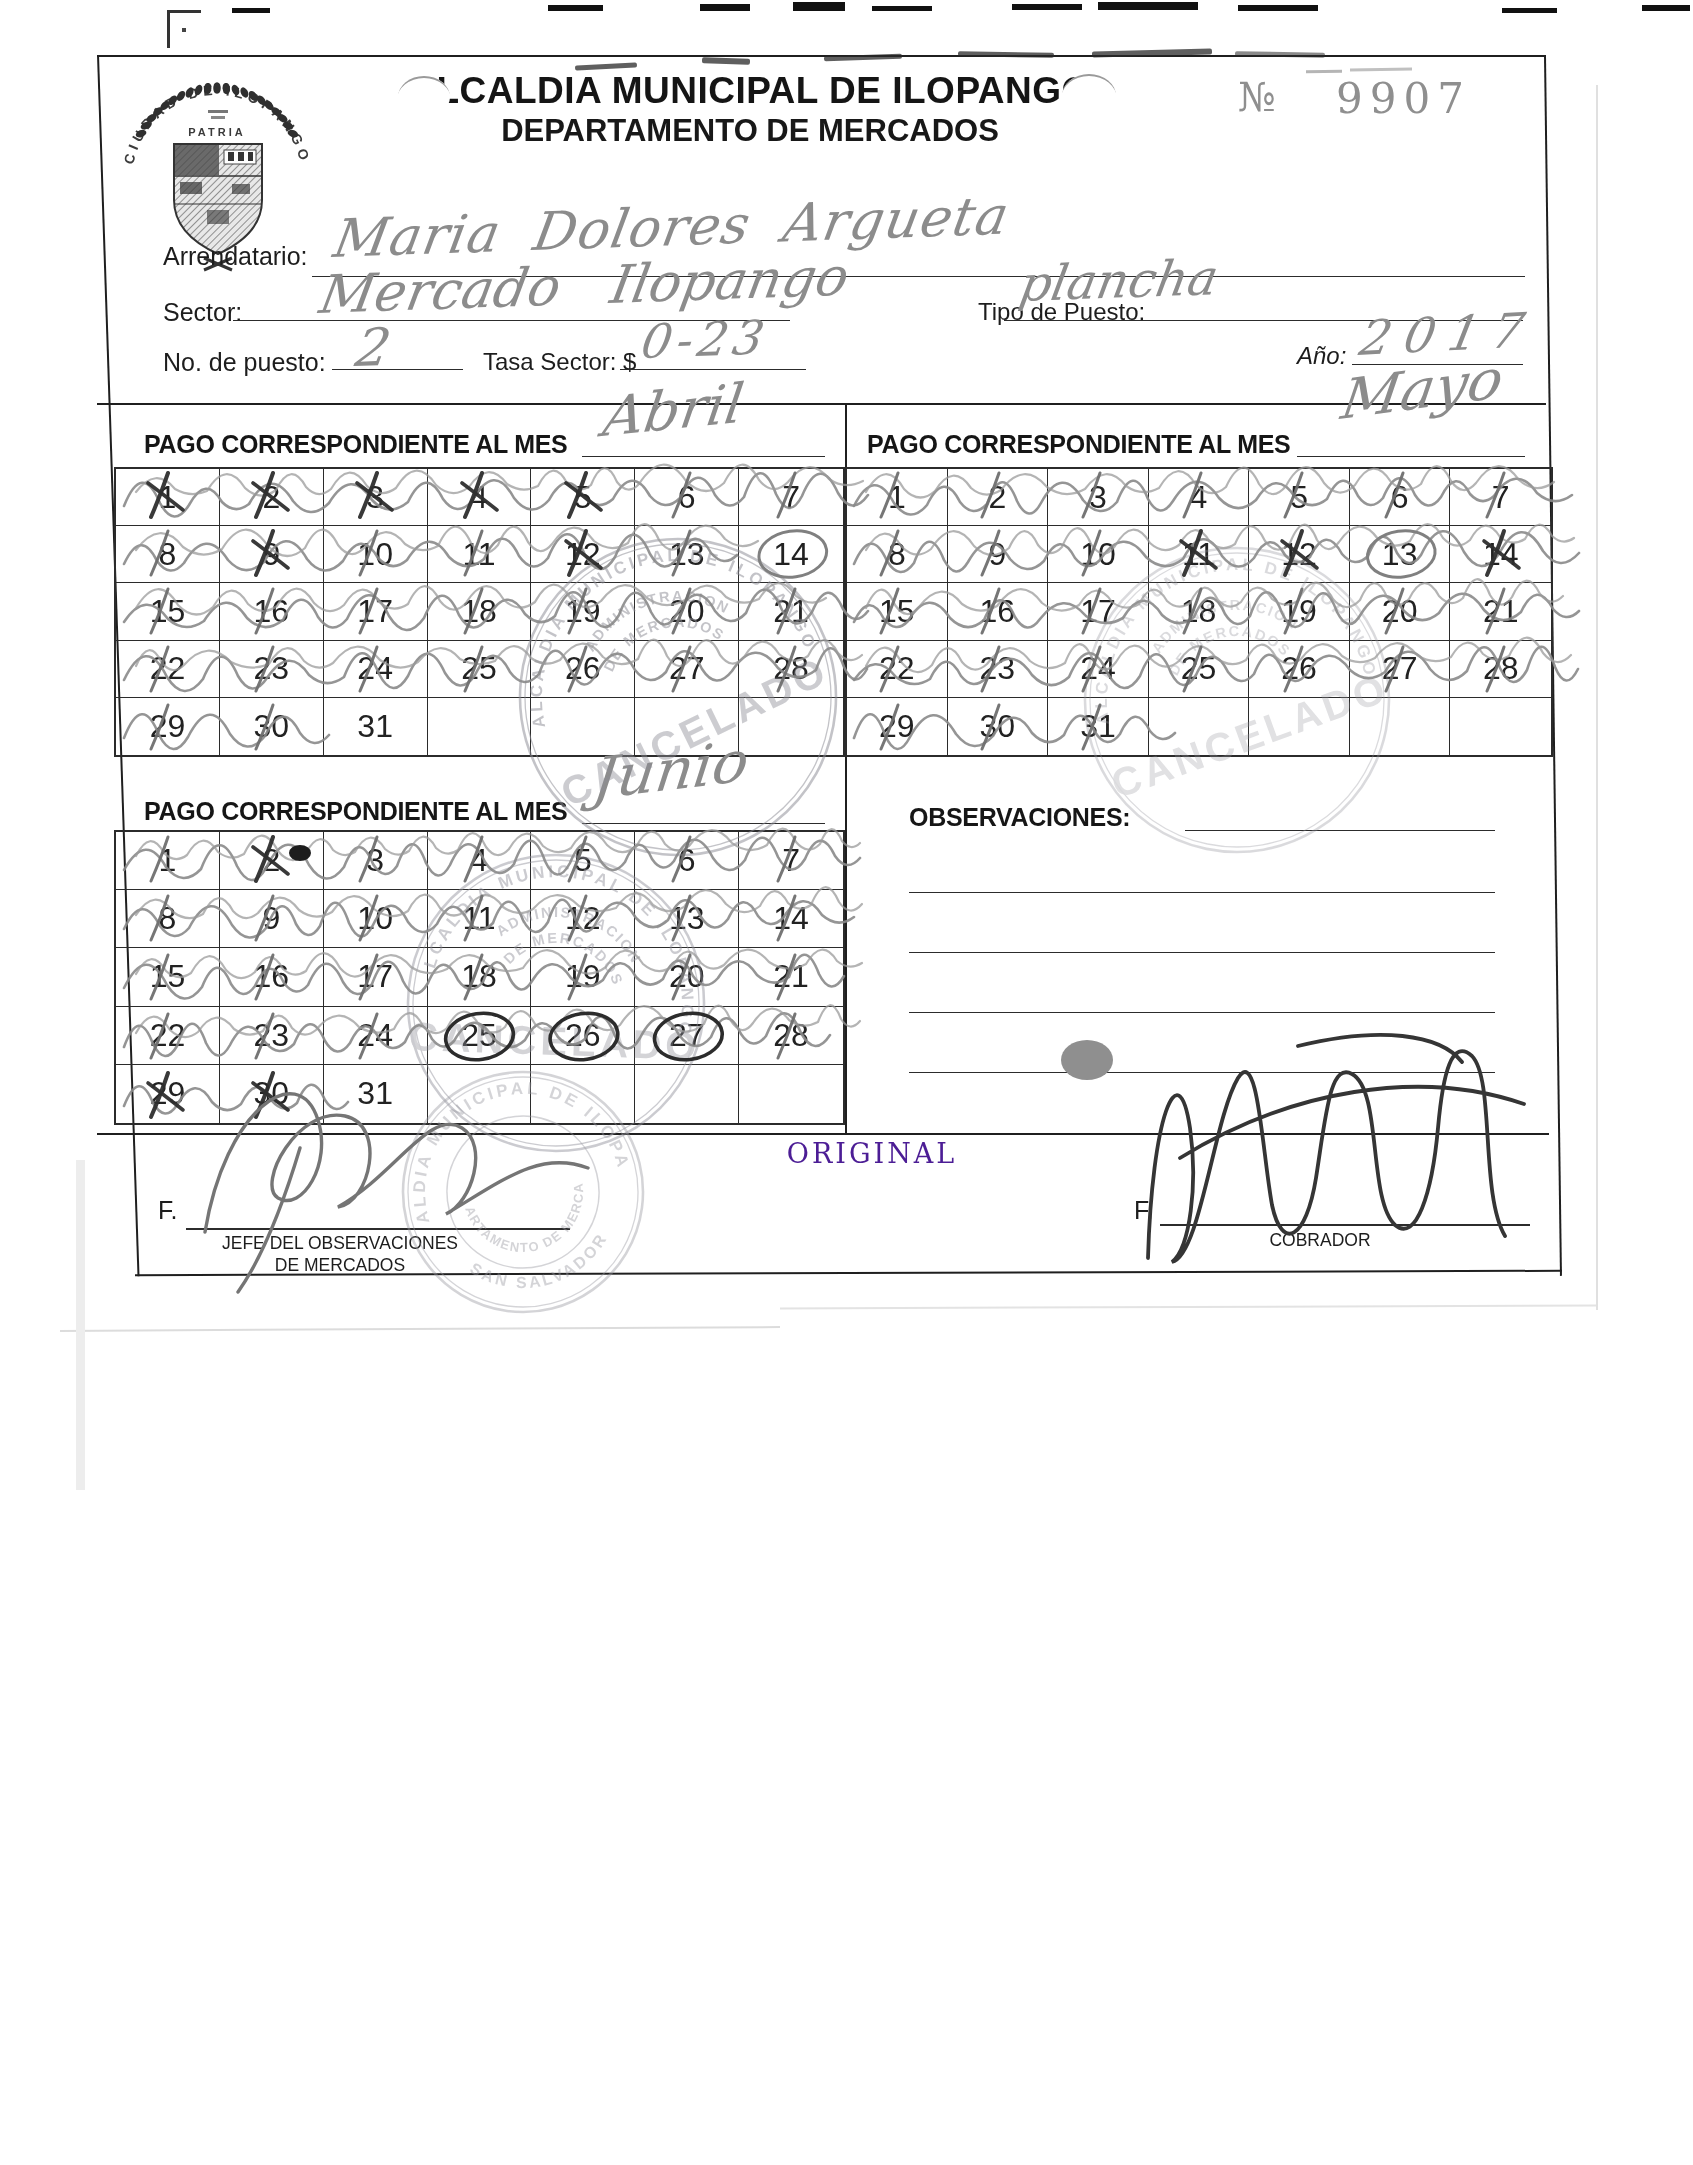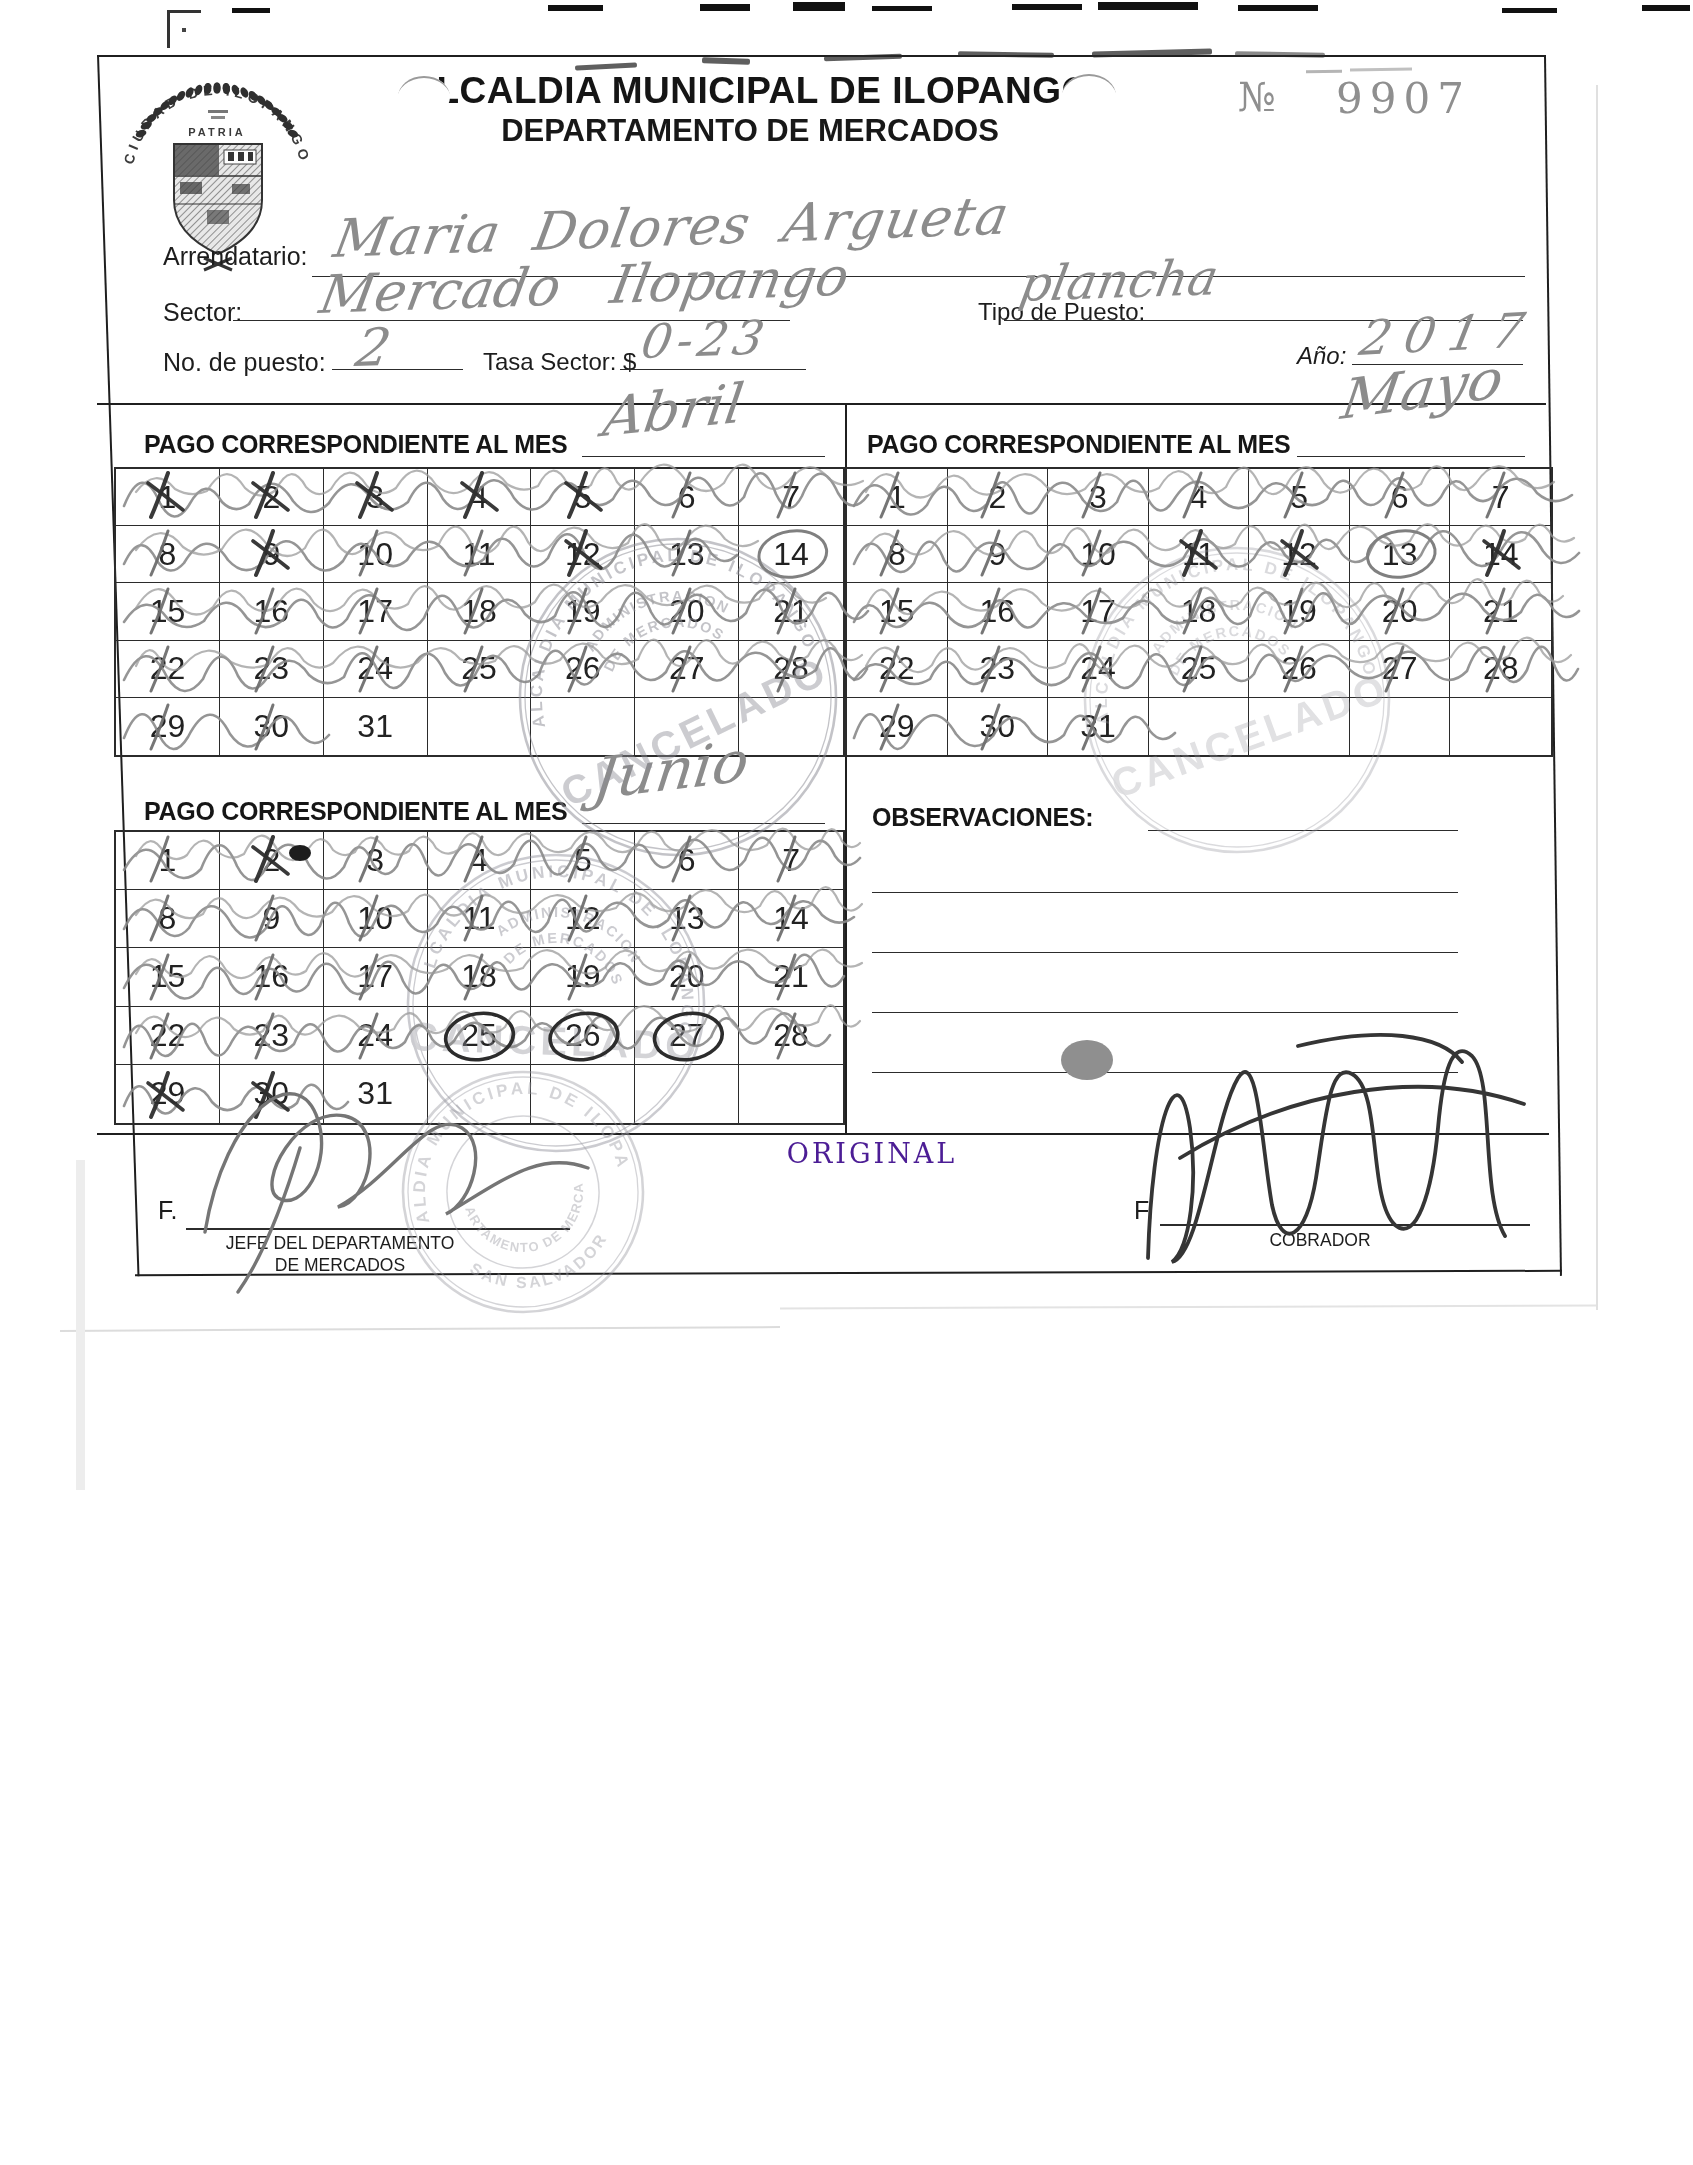--- a/index.html
+++ b/index.html
@@ -279,34 +279,34 @@
         <div class="cell r5">30</div>
         <div class="cell r5">31</div>
         <div class="cell r5"></div>
         <div class="cell r5"></div>
         <div class="cell r5"></div>
         <div class="cell r5"></div>
       </div>
   </div>
   <span class="hw" style="left:590px;top:750px;font-size:58px;transform:skewX(-14deg) rotate(-7deg);">Junio</span>
 
-  <div class="abs" style="left:845px;top:757px;width:708px;height:280px;">
+  <div class="abs" style="left:882px;top:757px;width:708px;height:280px;">
     <div class="cal-title" style="left:27px;top:46px;">OBSERVACIONES:</div>
     <div class="fline" style="left:303px;top:73px;width:310px;"></div>
     <div class="fline" style="left:27px;top:135px;width:586px;"></div>
     <div class="fline" style="left:27px;top:195px;width:586px;"></div>
     <div class="fline" style="left:27px;top:255px;width:586px;"></div>
     <div class="fline" style="left:27px;top:315px;width:586px;"></div>
   </div>
 
   <div class="abs serifgray" style="left:782px;top:1138px;width:180px;text-align:center;font-size:27px;letter-spacing:3px;color:#4c1d95;">ORIGINAL</div>
 
   <div class="lbl" style="left:158px;top:1196px;">F.</div>
   <div class="fline" style="left:186px;top:1228px;width:384px;border-top-width:2px;"></div>
-  <div class="abs" style="left:200px;top:1233px;width:280px;text-align:center;font-size:17.5px;">JEFE DEL DEPARTAMENTO</div>
+  <div class="abs" style="left:200px;top:1233px;width:280px;text-align:center;font-size:17.5px;">JEFE DEL OBSERVACIONES</div>
   <div class="abs" style="left:200px;top:1255px;width:280px;text-align:center;font-size:17.5px;">DE MERCADOS</div>
 
   <div class="lbl" style="left:1134px;top:1196px;">F.</div>
   <div class="fline" style="left:1160px;top:1224px;width:370px;border-top-width:2px;"></div>
   <div class="abs" style="left:1225px;top:1230px;width:190px;text-align:center;font-size:17.5px;">COBRADOR</div>
 
   <svg class="stampsvg" id="stampA" width="344" height="344" viewBox="-172 -172 344 344" style="left: 506px; top: 525px; opacity: 0.52;">
       <g transform="rotate(-16)" fill="none" stroke="#8e8e96">
         <circle r="158" stroke-width="2.6"></circle>
         <circle r="153" stroke-width="1.3"></circle>

